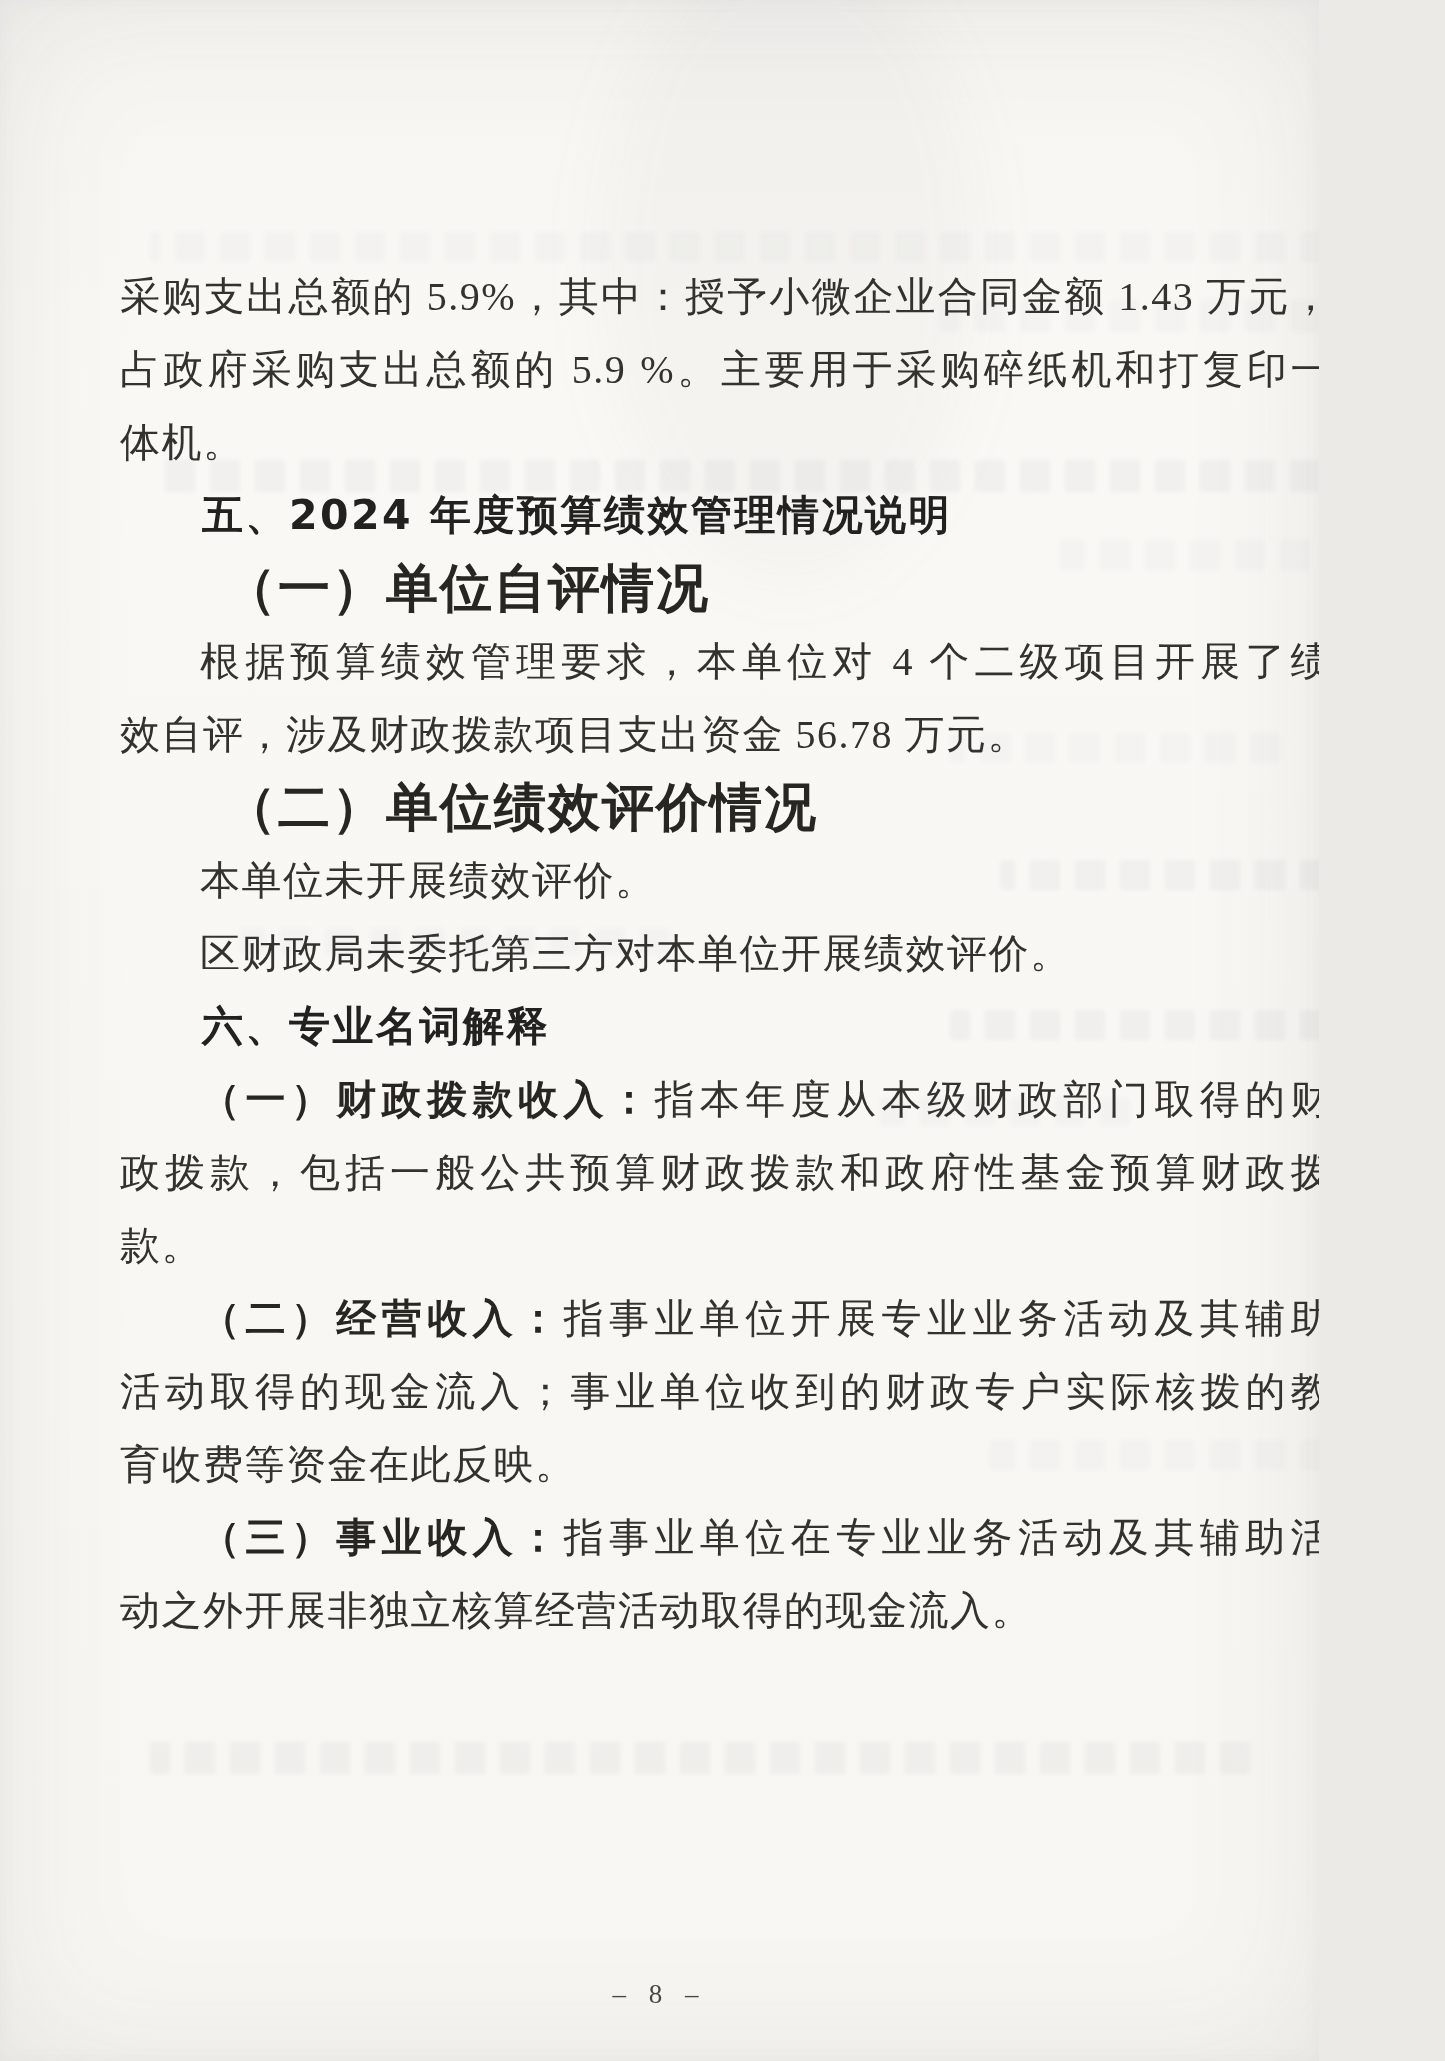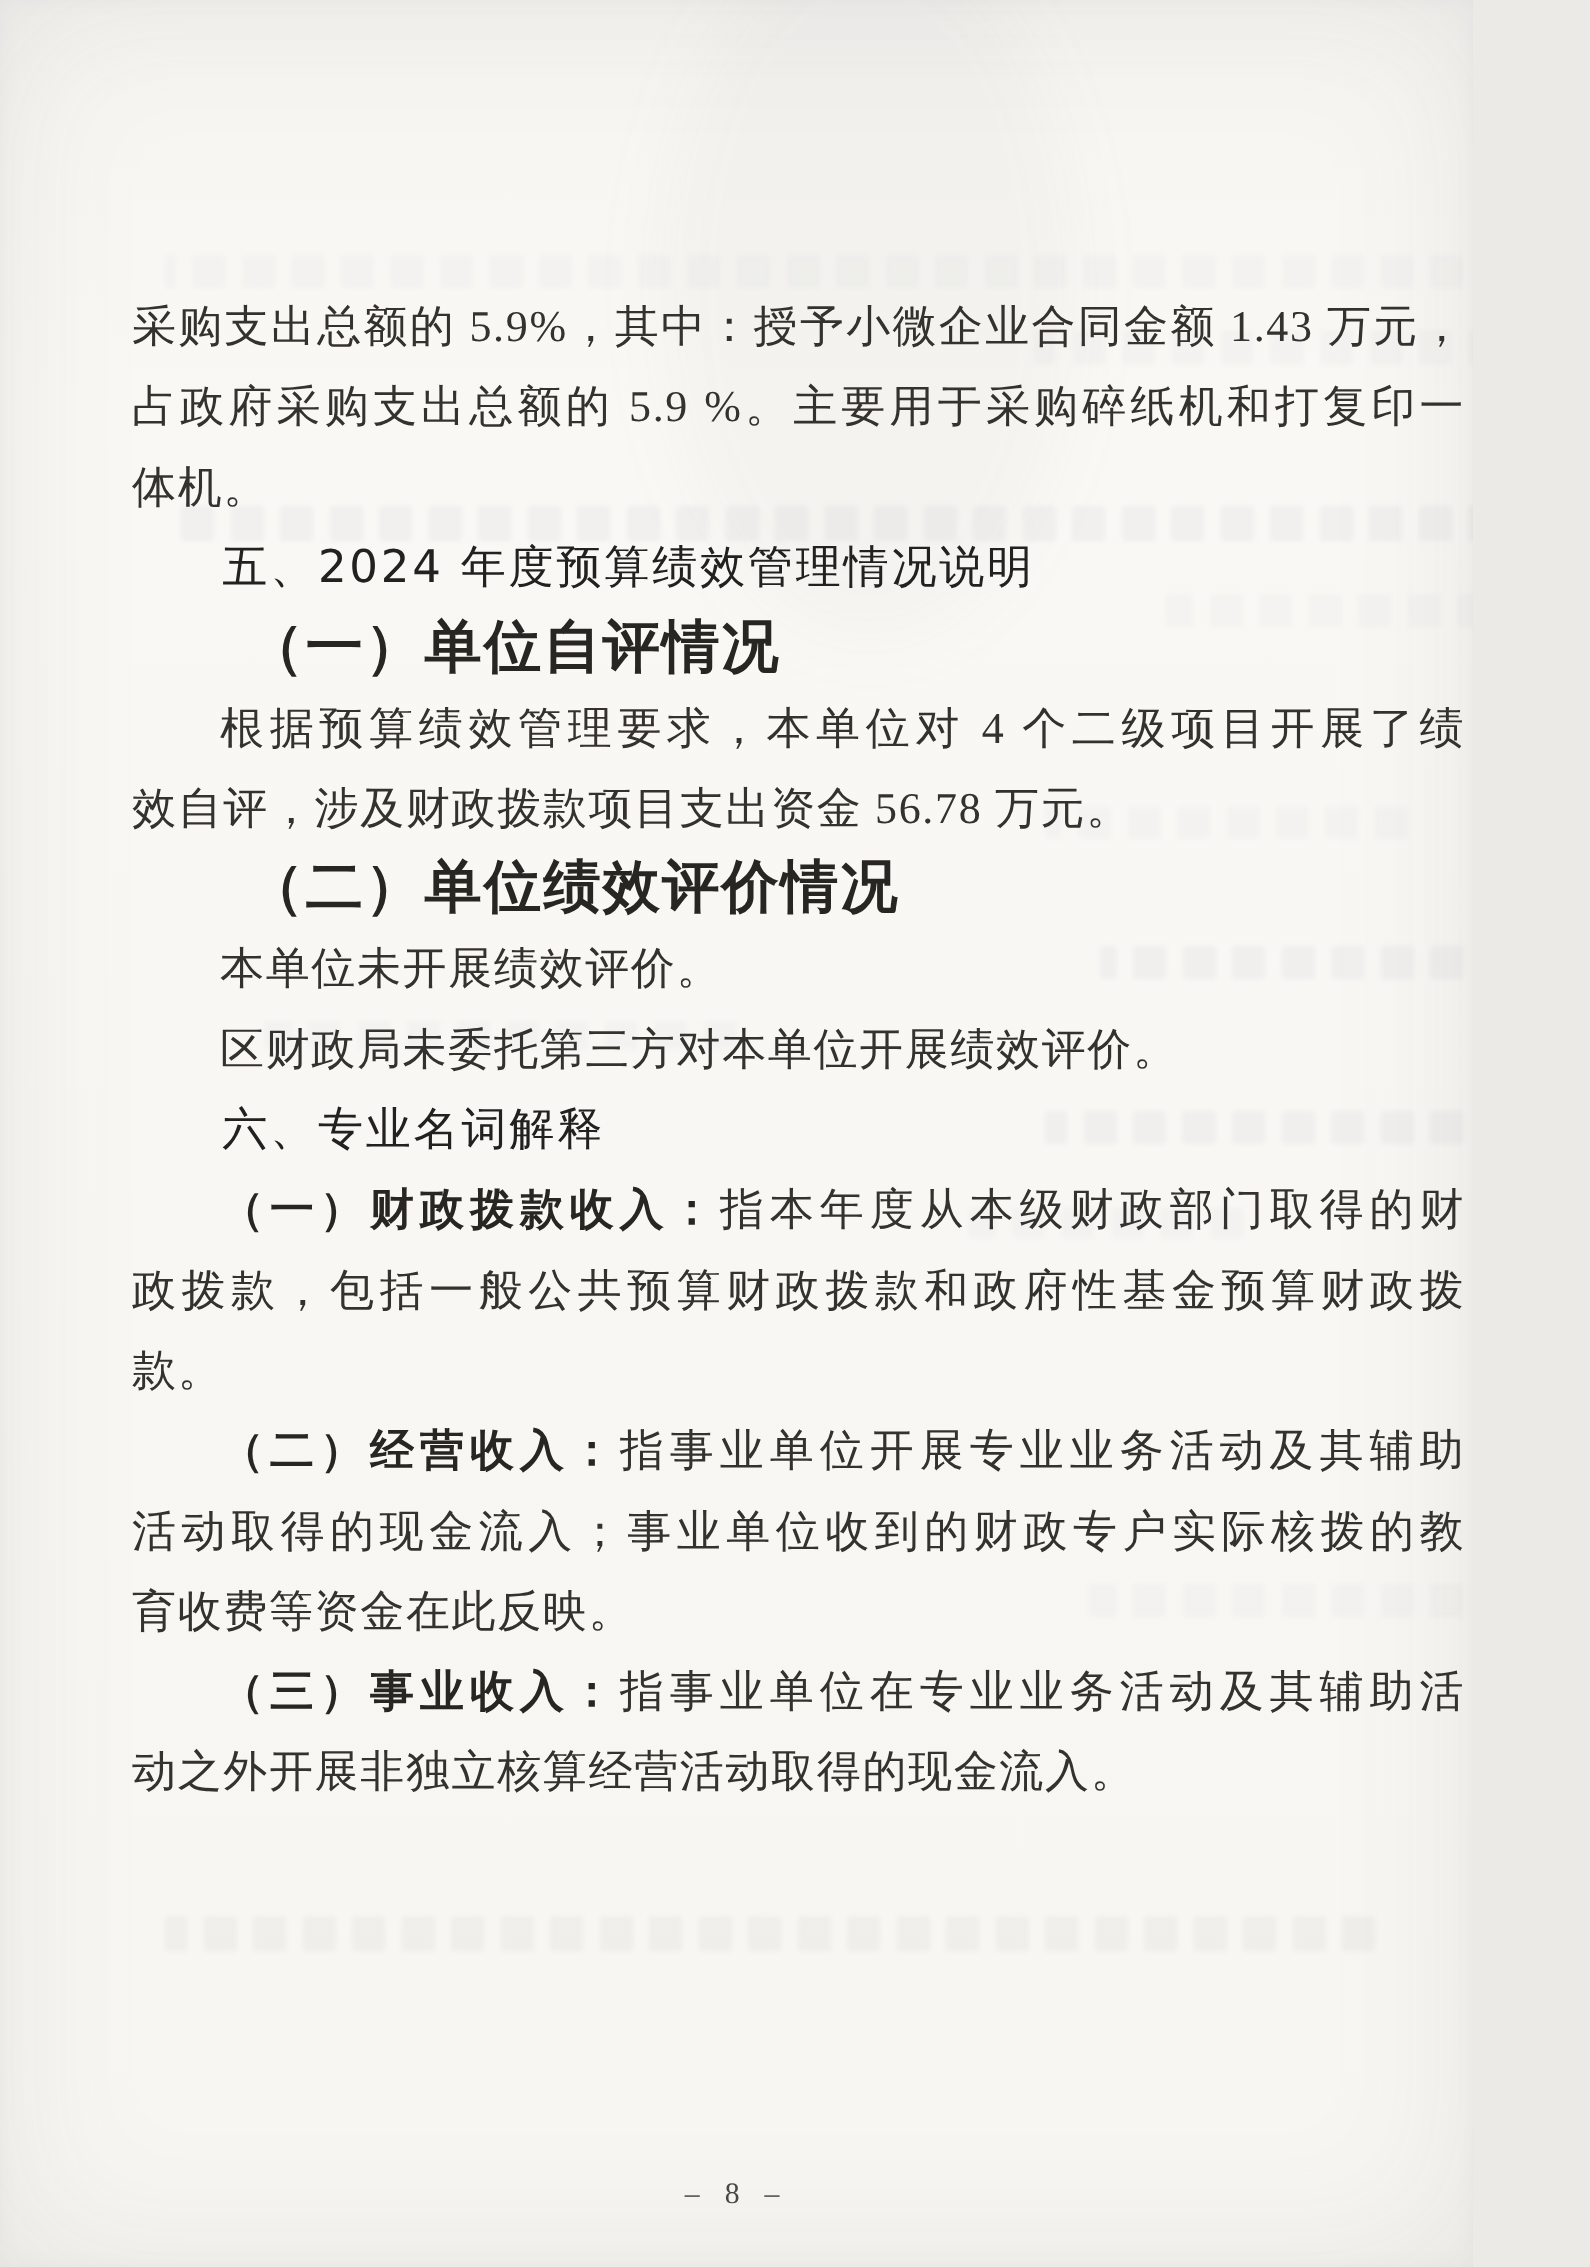--- a/index.html
+++ b/index.html
@@ -8,21 +8,20 @@
     background: #eceae7;
     font-family: "Liberation Serif", "DejaVu Serif", serif;
   }
   .page {
     position: relative;
     width: 1319px; height: 2061px;
     overflow: hidden;
     background: linear-gradient(180deg, #f6f5f2 0%, #f9f8f5 18%, #f8f7f4 55%, #f7f6f2 100%);
     box-shadow: inset 0 0 140px rgba(90,88,84,0.10), inset 0 0 18px rgba(120,118,112,0.06);
     color: #33312d;
-    padding-left: 20px;
   }
   
   .band {
     position: absolute;
     background: rgba(150,148,152,0.05);
     filter: blur(30px);
     border-radius: 50%;
   }
   
   .ghost {
@@ -43,21 +42,21 @@
     color: #34322e;
   }
   .line {
     height: 73px; overflow: hidden;
     margin: 0; font-weight: normal;
   }
   .justify { text-align: justify; text-align-last: justify; }
   .indent { text-indent: 2em; }
   .h-main {
     font-family: "DejaVu Sans", "Liberation Sans", sans-serif;
-    font-weight: normal; font-size: 41px;
+    font-weight: bold; font-size: 41px;
     letter-spacing: 2.5px; color: #232120;
     text-indent: 2em;
   }
   .h-sub {
     font-weight: bold; font-size: 52px;
     letter-spacing: 2px; color: #282623;
     text-indent: 2em;
   }
   .b { font-weight: bold; color: #282623; }
   .pagenum {

